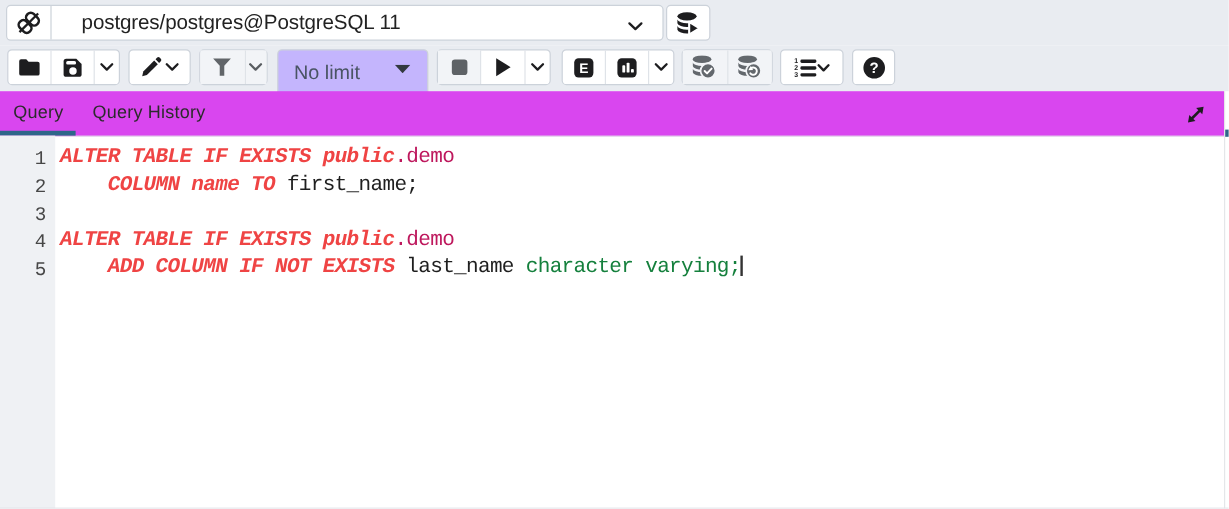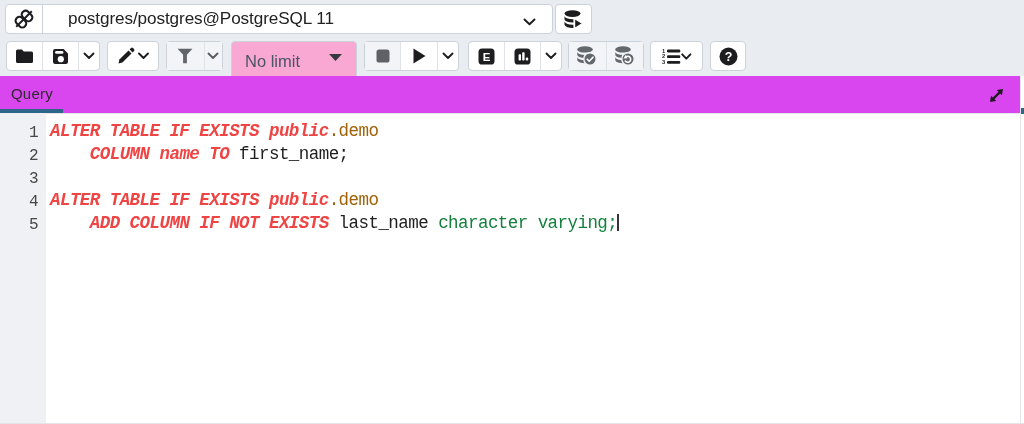--- a/index.html
+++ b/index.html
@@ -16,21 +16,21 @@
 .conntext { padding-left:9px; font-size:17.15px; color:#222; letter-spacing:-0.1px; flex:1; padding-bottom:1px; }
 .connchev { position:absolute; right:16px; top:13px; }
 .newconn { position:absolute; left:555px; top:4px; width:37px; height:30px; background:#fff;
   border:1px solid #ccd2da; border-radius:4px; display:flex; align-items:center; justify-content:center; }
 
 .grp { position:absolute; top:3px; height:30px; background:#fff; border:1px solid #ccd2da; border-radius:4px; display:flex; }
 .grp .sec { height:100%; display:flex; align-items:center; justify-content:center; }
 .grp .sec + .sec { border-left:1px solid #dfe3e8; }
 .sec.dis { background:#f2f4f7; }
 
-.sel { position:absolute; left:231px; top:3px; width:126px; height:40px; background:#f9a8d4;
+.sel { position:absolute; left:231px; top:3px; width:126px; height:40px; background:#c4b5fd;
   border:1px solid #ccd2da; border-radius:4px; display:flex; align-items:center; }
 .sel .txt { padding-left:13px; font-size:16.5px; color:#4a5464; }
 .sel svg { position:absolute; right:14px; top:12px; }
 
 .tabbar { position:absolute; left:0; top:76px; width:1020px; height:38px; background:#d946ef; border-bottom:1px solid #e4e6e9; }
 .tab { position:absolute; top:0; height:35px; display:flex; align-items:center; font-size:15px; letter-spacing:0.2px; color:#2b2b2b; }
 .tab1 { left:11px; }
 .tab2 { left:77px; }
 .underline { position:absolute; left:0; top:33px; width:63px; height:4px; background:#2e6689; }
 .expand { position:absolute; left:988px; top:87px; }
@@ -40,21 +40,21 @@
 
 .editor { position:absolute; left:0; top:114px; width:1020px; height:310px; background:#fff; }
 .gutter { position:absolute; left:0; top:-1px; width:46px; height:311px; background:#eff1f4; }
 .lnums { position:absolute; left:0; top:8px; width:39px; text-align:right; white-space:pre;
   font-family:"Liberation Mono", monospace; font-size:16px; letter-spacing:0.35px;
   line-height:23px; color:#474747; }
 .code { position:absolute; left:50px; top:6px;
   font-family:"Liberation Mono", monospace; font-size:17.5px; letter-spacing:-0.55px;
   line-height:23px; color:#1f1f1f; white-space:pre; }
 .kw { color:#ef4444; font-weight:bold;font-style:italic; }
-.v2 { color:#a16207; }
+.v2 { color:#be185d; }
 .bi { color:#15803d; }
 .cursor { display:inline-block; width:2px; height:17px; background:#333; vertical-align:-3px; }
 </style>
 </head>
 <body>
 <div id="app">
 <div class="topbar">
   <div class="connbox">
     <div class="connicon">
       <svg width="22" height="22" viewBox="0 0 22 22">
@@ -225,20 +225,21 @@
       <svg width="19" height="19" viewBox="0 0 19 19">
         <circle cx="9.5" cy="9.5" r="9" fill="#1d1d1f"></circle>
         <text x="9.5" y="14" font-family="Liberation Sans, sans-serif" font-size="12.5" font-weight="bold" fill="#fff" text-anchor="middle">?</text>
       </svg>
     </div>
   </div>
 </div>
 
 <div class="tabbar">
   <div class="tab tab1">Query</div>
+  <div class="tab tab2">Query History</div>
   <div class="underline"></div>
 </div>
 <svg class="expand" width="17" height="17" viewBox="0 0 17 17">
   <line x1="4.6" y1="12.4" x2="12.4" y2="4.6" stroke="#1d1d1f" stroke-width="2.2"></line>
   <path d="M15 2 L13.9 8.2 L8.8 3.1 Z" fill="#1d1d1f"></path>
   <path d="M2 15 L3.1 8.8 L8.2 13.9 Z" fill="#1d1d1f"></path>
 </svg>
 <div class="rightstrip"></div>
 <div style="position:absolute; left:0; top:423px; width:1024px; height:1px; background:#e2e4e8; z-index:5;"></div>
 <div class="bluesq"></div>

